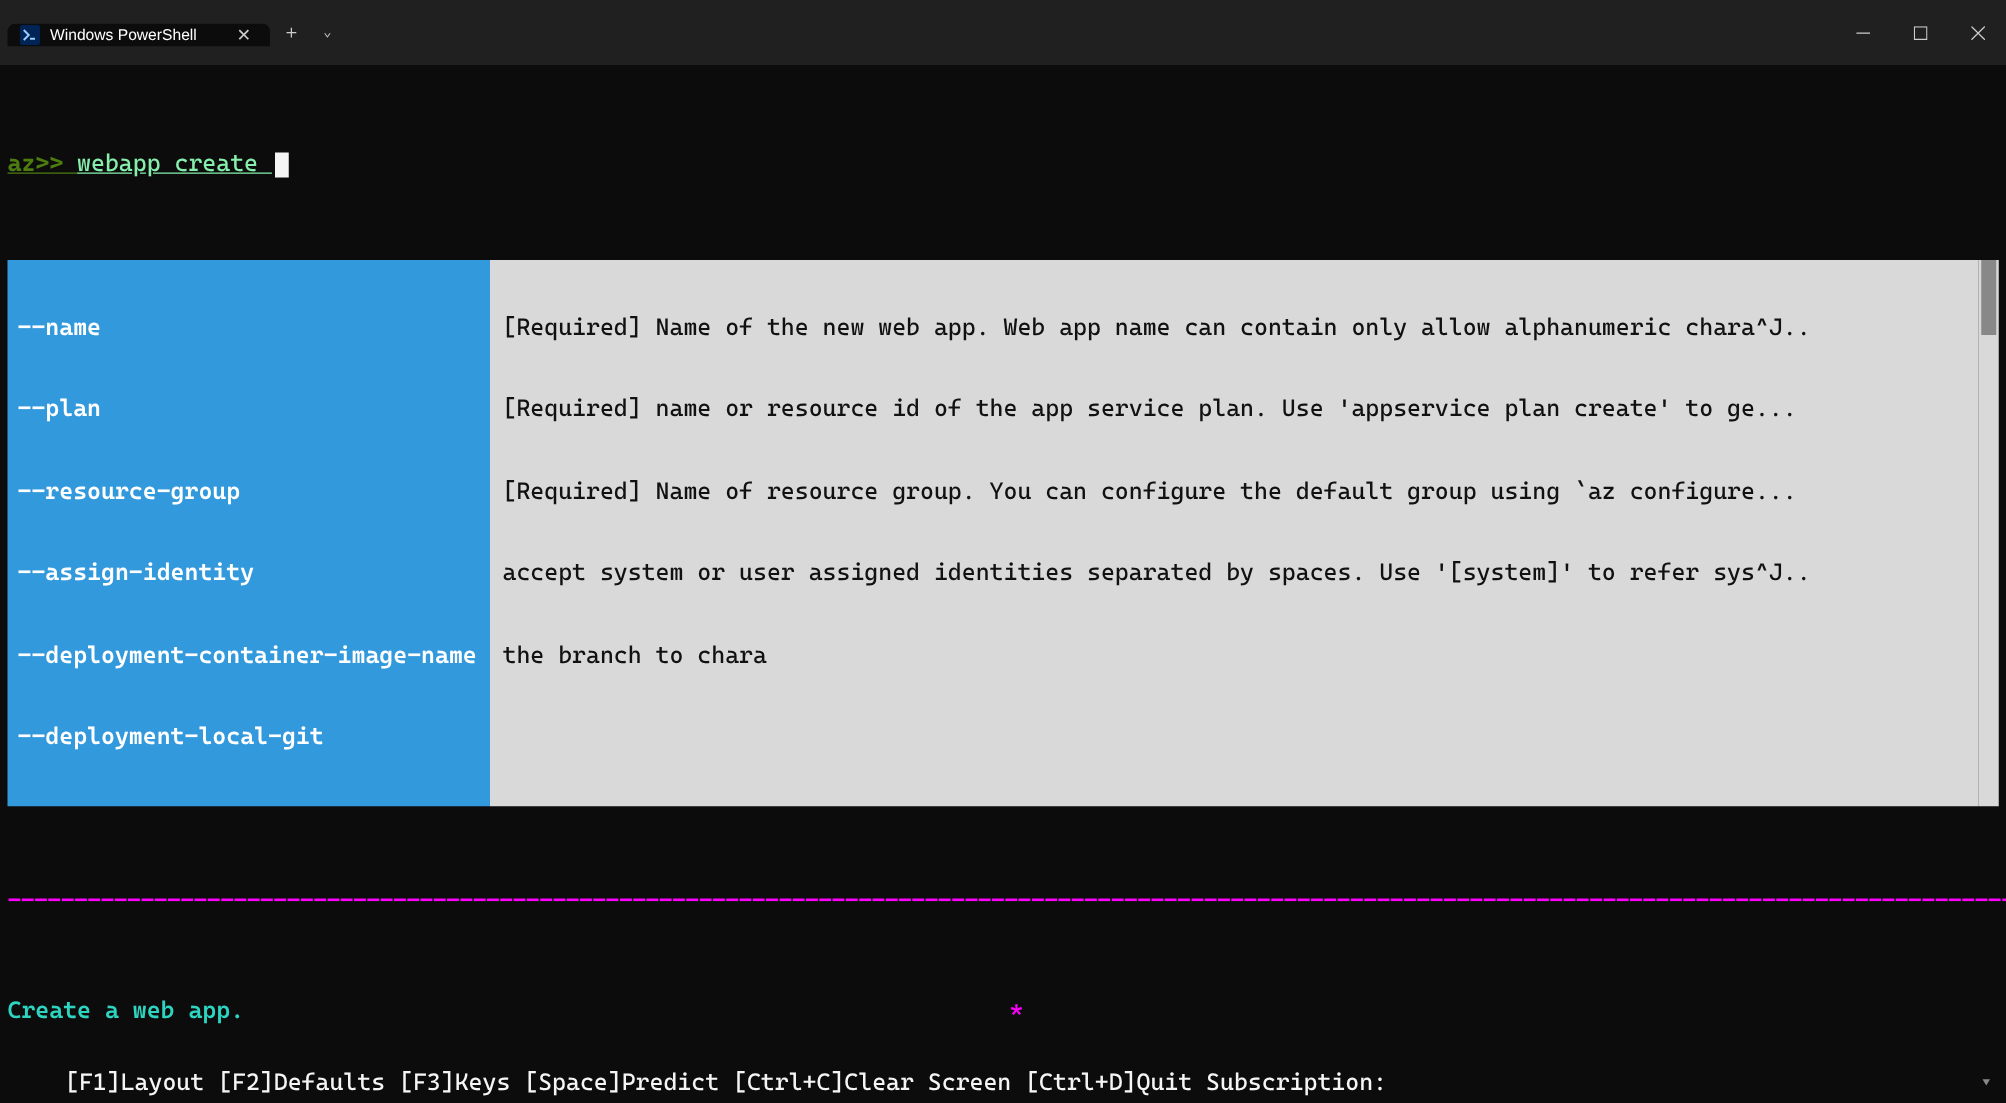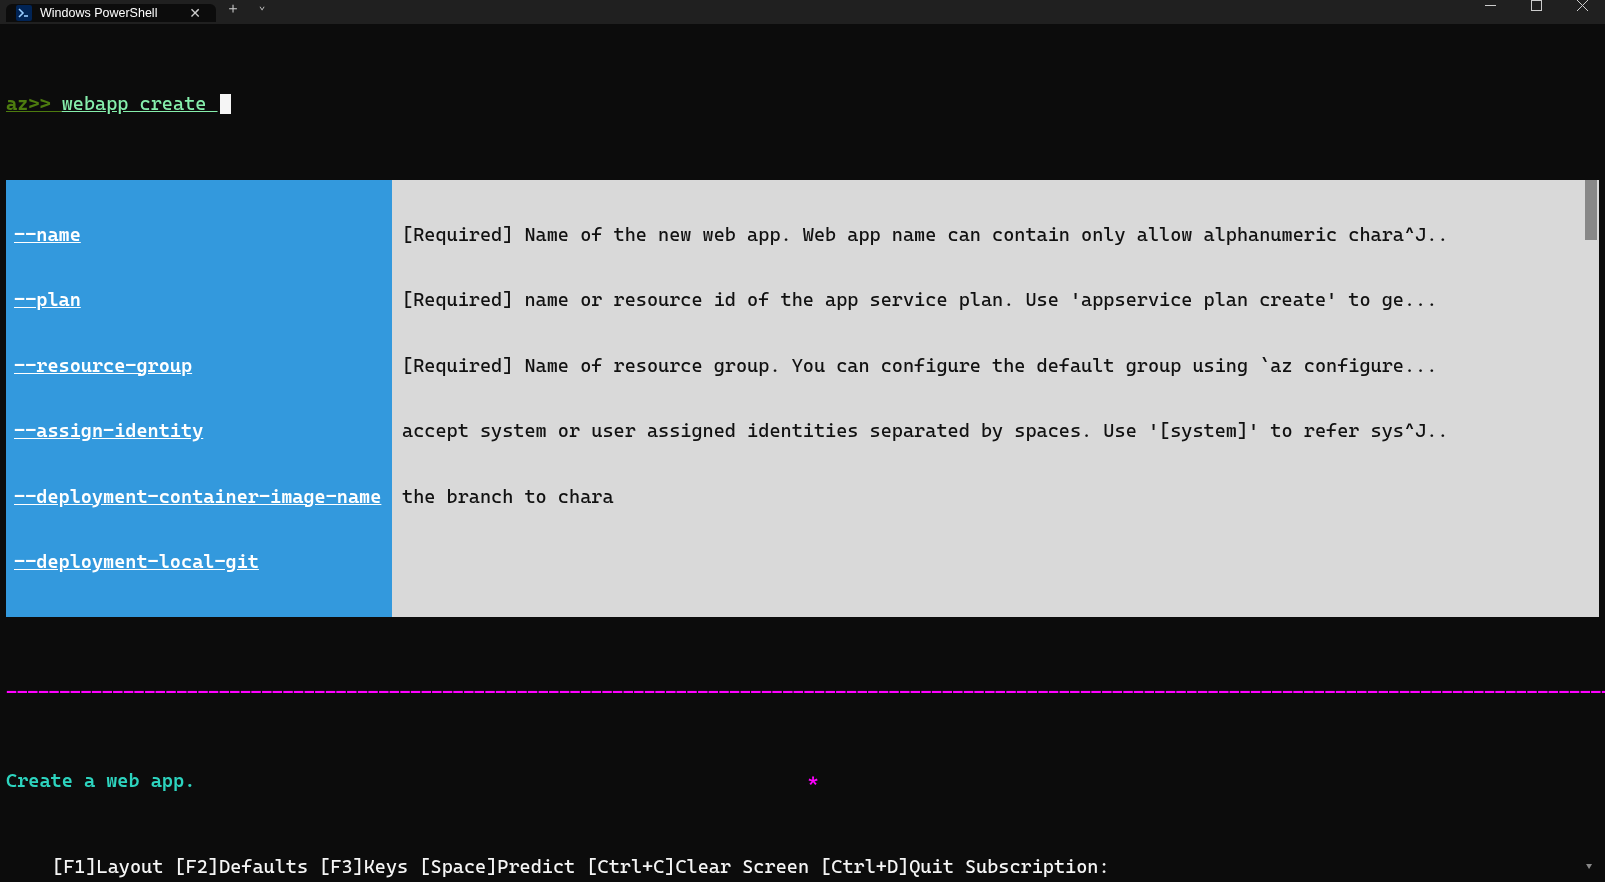--- a/index.html
+++ b/index.html
@@ -7,24 +7,24 @@
     width: 1605px;
     height: 882px;
     background: #0c0c0c;
     font-family: 'Cascadia Mono', 'Consolas', monospace;
     font-size: 19px;
     overflow: hidden;
     color: #ccc;
     line-height: 1.15;
   }
   .titlebar {
-    height: 24px;
+    height: 52px;
     background: #202020;
     display: flex;
-    align-items: flex-start;
+    align-items: center;
     user-select: none;
   }
   .tab {
     background: #0c0c0c;
     display: flex;
     align-items: center;
     padding: 0 12px 0 10px;
     gap: 8px;
     color: #fff;
     font-family: 'Segoe UI', sans-serif;
@@ -93,21 +93,20 @@
   }
   .comp-params {
     background: #3399dd;
     color: #fff;
     min-width: 386px;
     padding-right: 6px;
   }
   .comp-params .param {
     padding: 0 4px 0 8px;
     font-weight: 600;
-    text-decoration: underline;
   }
   .comp-desc {
     background: #d9d9d9;
     color: #111;
     flex: 1;
     overflow: hidden;
   }
   .comp-desc .desc {
     padding: 0 6px 0 10px;
     white-space: nowrap;

